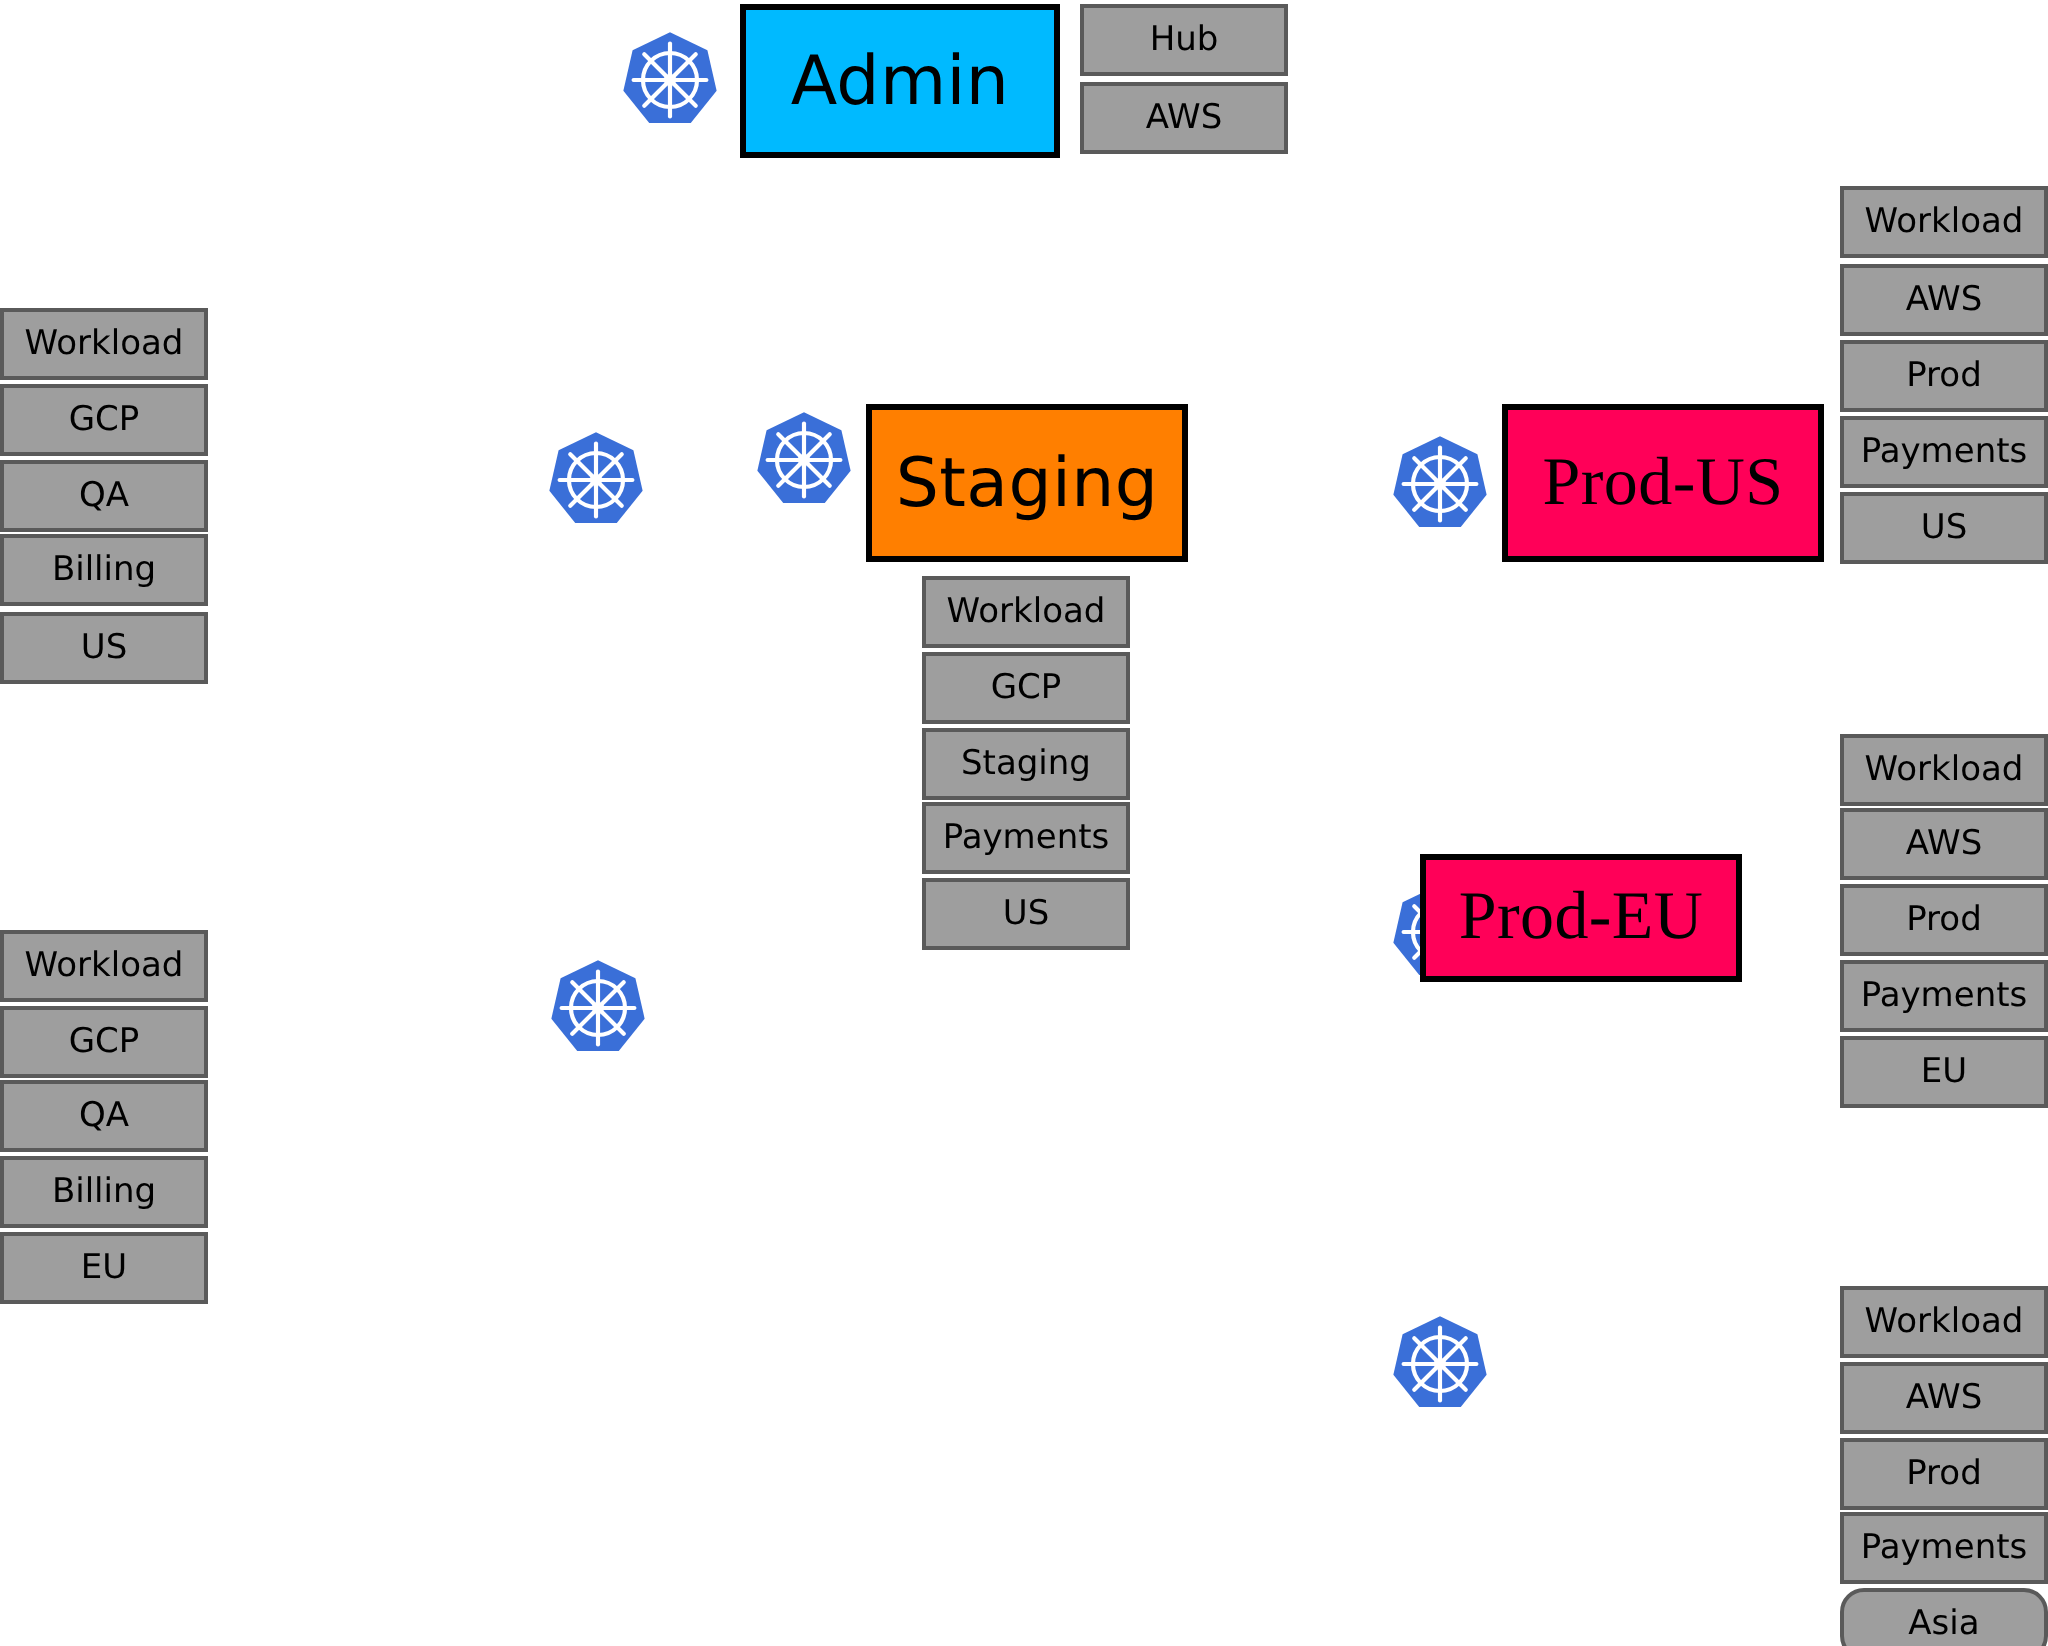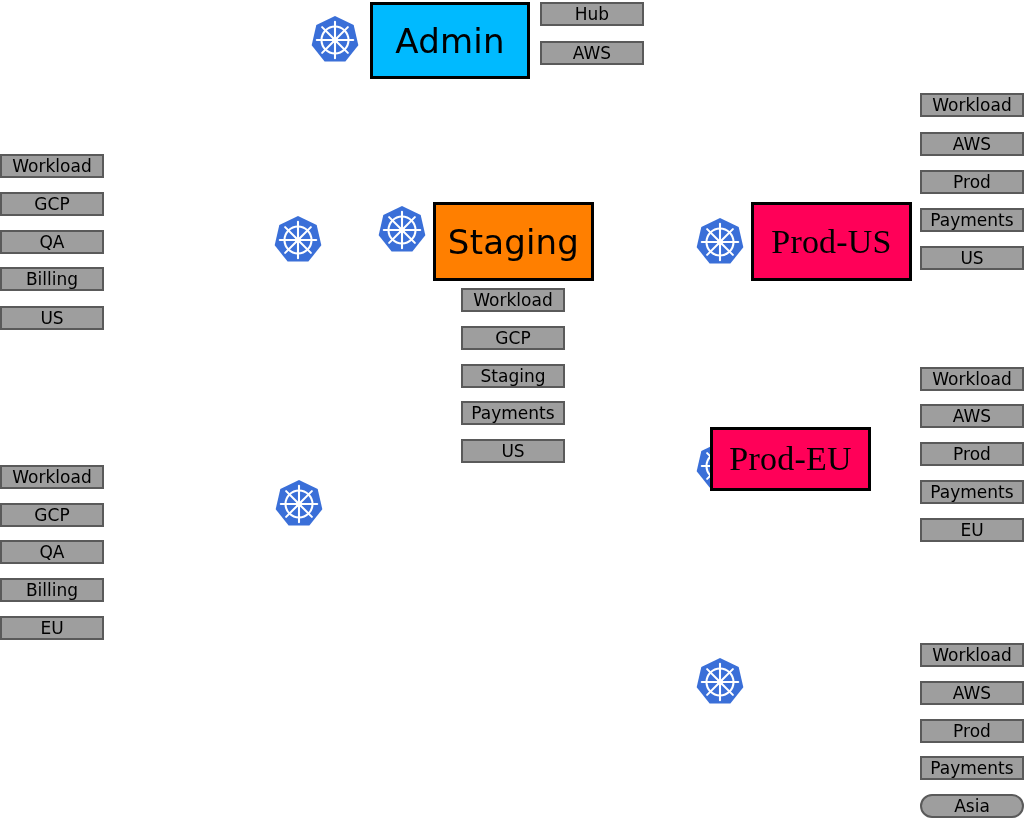--- a/index.html
+++ b/index.html
@@ -33,21 +33,21 @@
     letter-spacing: 0.2px;
     white-space: nowrap;
   }
   .cluster-box.dark-text .cluster-label { color: #000000; }
   .cluster-box.light-text .cluster-label { color: #000000; font-family: Liberation Serif, serif; }
 
   
   .tag {
     position: absolute;
     box-sizing: border-box;
-    height: 24px;
+    height: 36px;
     background: #9e9e9e;
     border: 2px solid #5a5a5a;
     display: flex;
     align-items: center;
     justify-content: center;
     color: #000000;
     font-size: 17px;
     line-height: 1;
     white-space: nowrap;
   }

